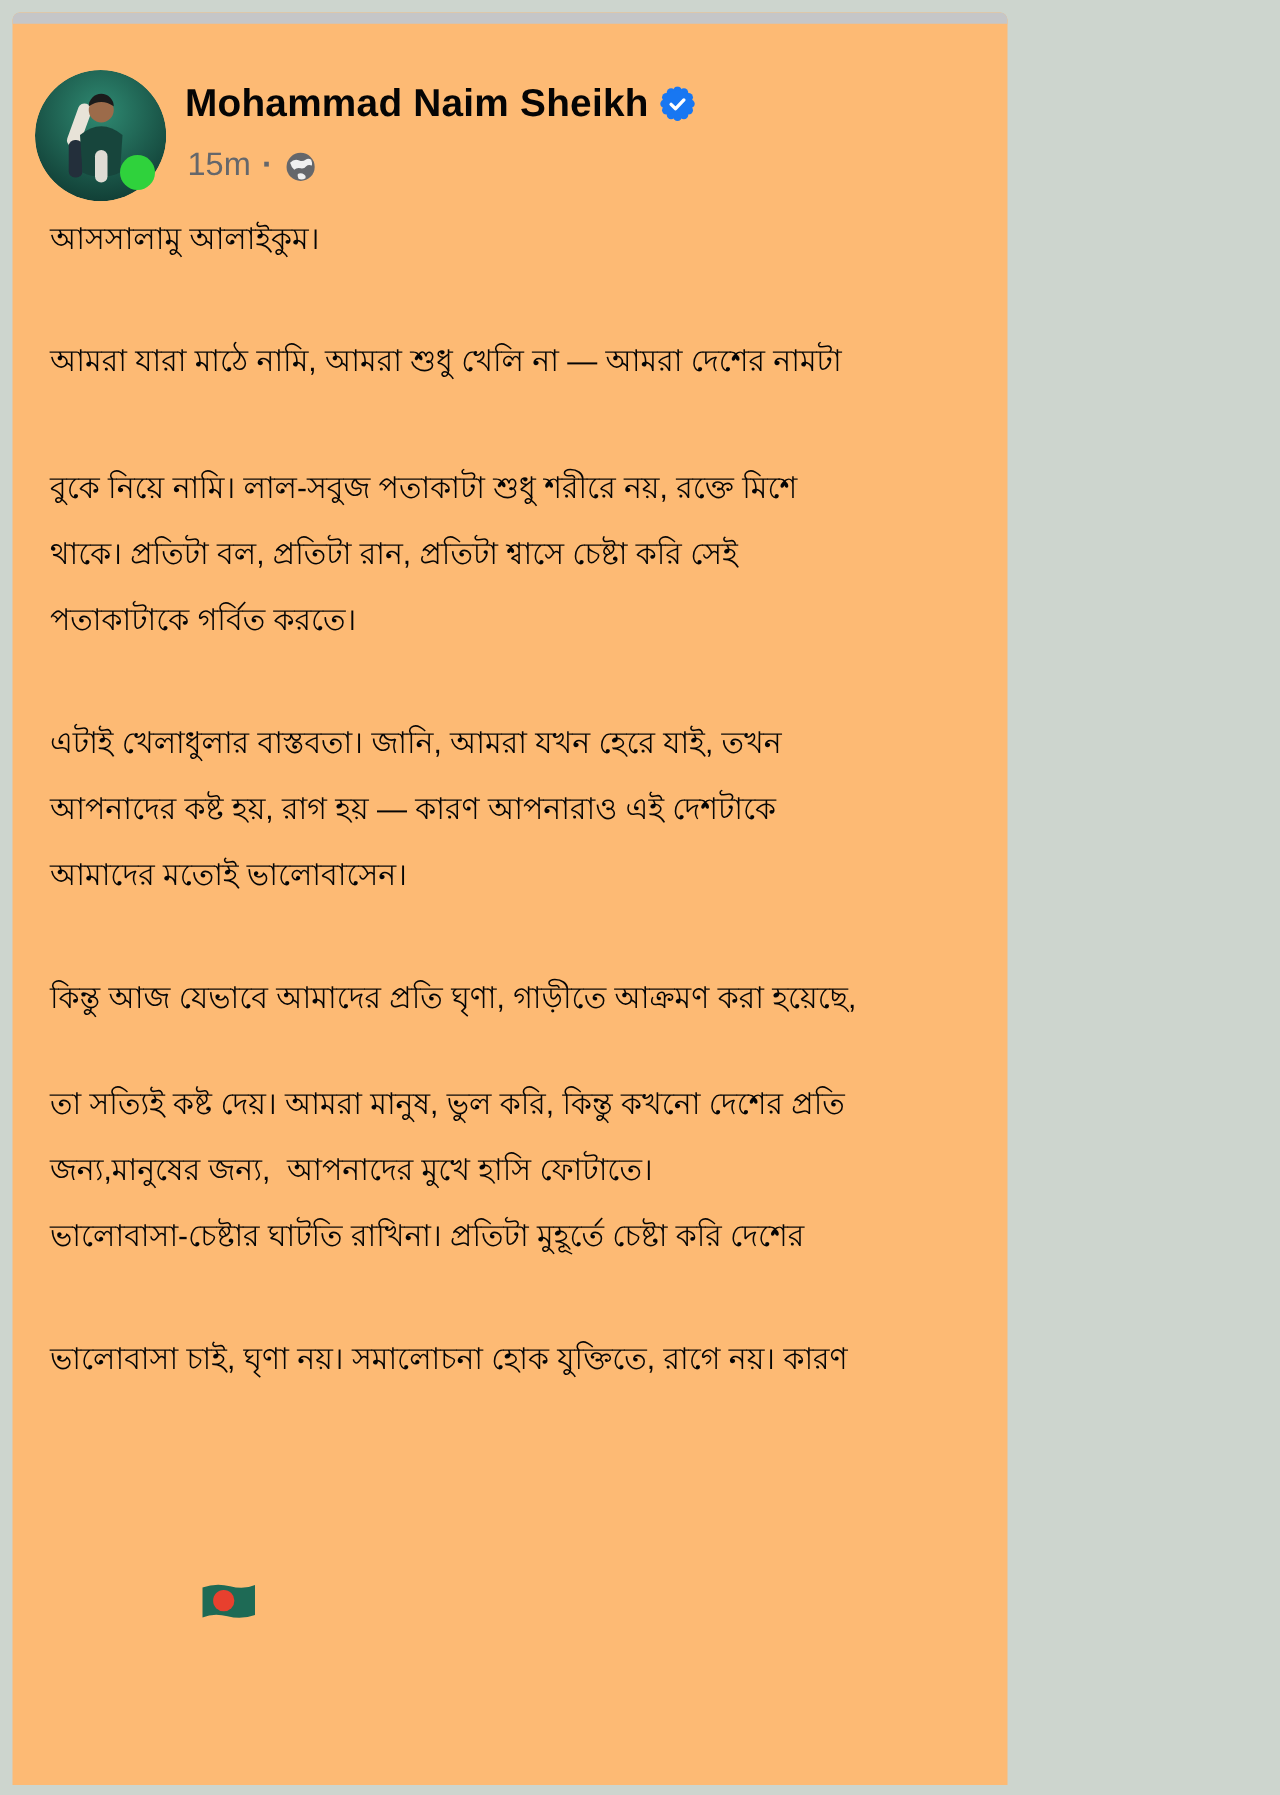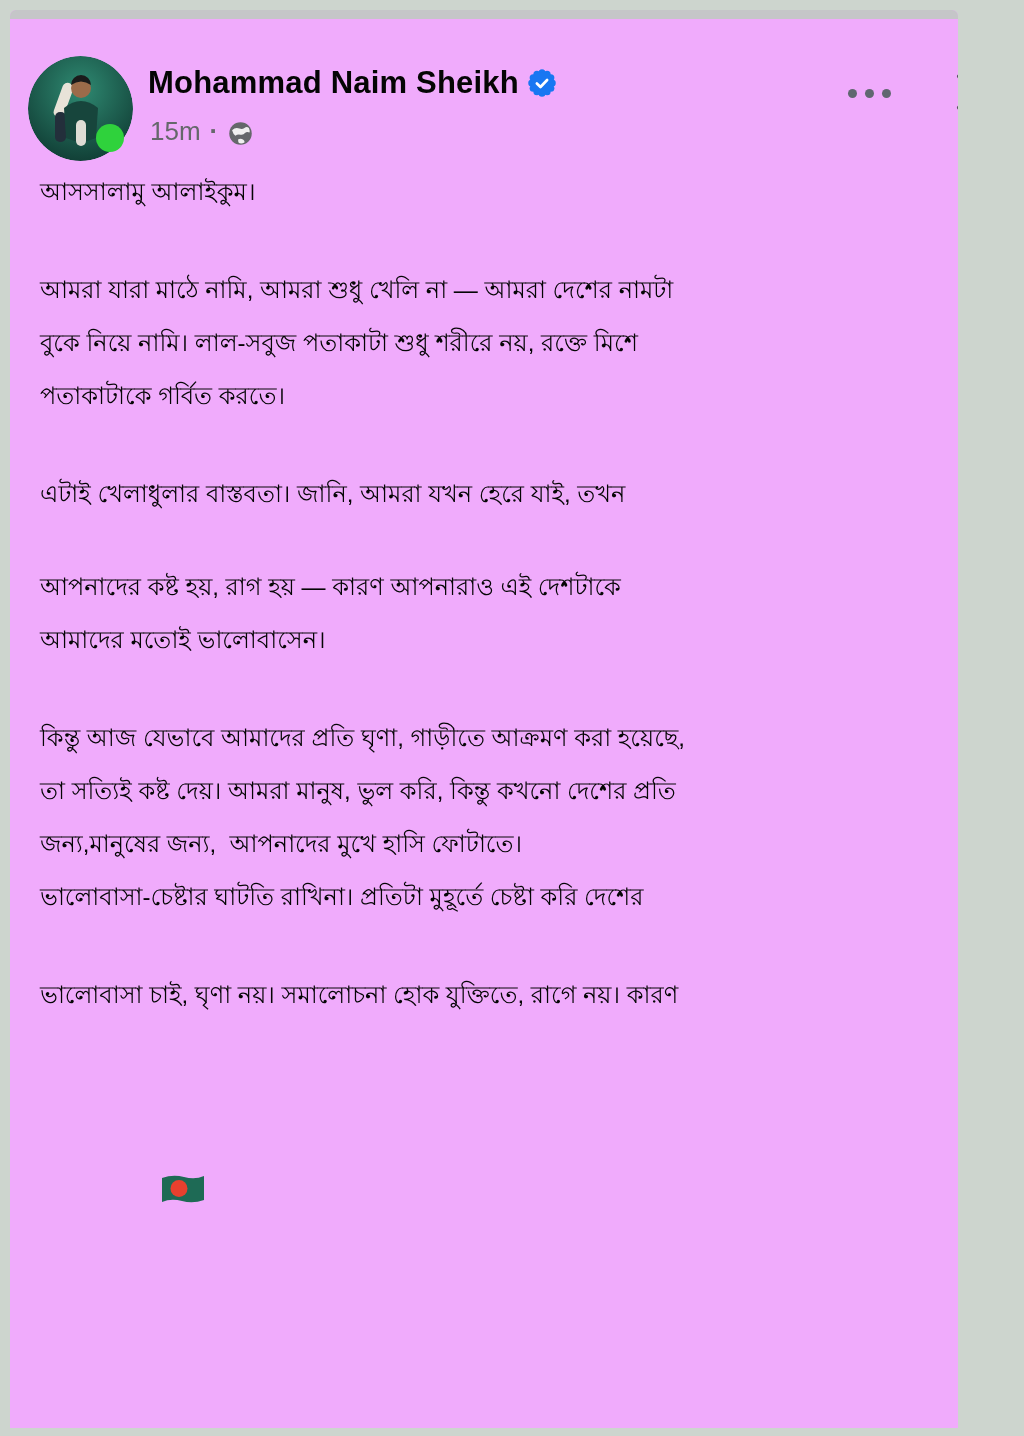--- a/index.html
+++ b/index.html
@@ -3,22 +3,22 @@
 <meta charset="utf-8">
 <style>
   html,body{margin:0;padding:0;}
   body{
     width:1024px;height:1436px;position:relative;
     background:#cdd5ce;
     font-family:"Liberation Sans","DejaVu Sans",sans-serif;
     -webkit-font-smoothing:antialiased;
   }
   .card{
-    position:absolute;left:10px;top:10px;width:948px;height:1418px;
-    background:#f0abfc;border-radius:6px 6px 0 0;overflow:hidden;text-decoration:underline;
+    position:absolute;left:10px;top:10px;width:796px;height:1418px;
+    background:#fdba74;border-radius:6px 6px 0 0;overflow:hidden;text-decoration:underline;
   }
   .top-strip{height:9px;background:#c5c6c8;}
   
   .header{position:relative;height:146px;}
   .avatar{
     position:absolute;left:18px;top:37px;width:105px;height:105px;
     border-radius:50%;overflow:hidden;cursor:pointer;
   }
   .avatar svg{display:block;}
   .online-badge{
@@ -136,31 +136,32 @@
       </svg>
     </button>
   </div>
 
   <div class="post-body">
     <p>
       <span class="line" style="display: block;">আসসালামু আলাইকুম।</span>
     </p>
     <p>
       <span class="line" style="display: block;">আমরা যারা মাঠে নামি, আমরা শুধু খেলি না — আমরা দেশের নামটা</span>
-      <span class="line" style="display: block;">বুকে নিয়ে নামি। লাল-সবুজ পতাকাটা শুধু শরীরে নয়, রক্তে মিশে</span>
+      <span class="line" style="display: block; margin-top: 48px;">বুকে নিয়ে নামি। লাল-সবুজ পতাকাটা শুধু শরীরে নয়, রক্তে মিশে</span>
+      <span class="line" style="display: block;">থাকে। প্রতিটা বল, প্রতিটা রান, প্রতিটা শ্বাসে চেষ্টা করি সেই</span>
       <span class="line" style="display: block;">পতাকাটাকে গর্বিত করতে।</span>
     </p>
     <p>
       <span class="line" style="display: block;">এটাই খেলাধুলার বাস্তবতা। জানি, আমরা যখন হেরে যাই, তখন</span>
-      <span class="line" style="display: block; margin-top: 40px;">আপনাদের কষ্ট হয়, রাগ হয় — কারণ আপনারাও এই দেশটাকে</span>
+      <span class="line" style="display: block;">আপনাদের কষ্ট হয়, রাগ হয় — কারণ আপনারাও এই দেশটাকে</span>
       <span class="line" style="display: block;">আমাদের মতোই ভালোবাসেন।</span>
     </p>
     <p>
       <span class="line" style="display: block;">কিন্তু আজ যেভাবে আমাদের প্রতি ঘৃণা, গাড়ীতে আক্রমণ করা হয়েছে,</span>
-      <span class="line" style="display: block;">তা সত্যিই কষ্ট দেয়। আমরা মানুষ, ভুল করি, কিন্তু কখনো দেশের প্রতি</span>
+      <span class="line" style="display: block; margin-top: 32px;">তা সত্যিই কষ্ট দেয়। আমরা মানুষ, ভুল করি, কিন্তু কখনো দেশের প্রতি</span>
       <span class="line" style="display: block;">জন্য,মানুষের জন্য,  আপনাদের মুখে হাসি ফোটাতে।</span>
       <span class="line" style="display: block;">ভালোবাসা-চেষ্টার ঘাটতি রাখিনা। প্রতিটা মুহূর্তে চেষ্টা করি দেশের</span>
     </p>
     <p>
       <span class="line" style="display: block;">ভালোবাসা চাই, ঘৃণা নয়। সমালোচনা হোক যুক্তিতে, রাগে নয়। কারণ</span>
     </p>
     <p>
       <span class="line flag-line" style="display: block;">
         <span class="flag-icon">
           <svg viewBox="0 0 46 34" width="46" height="34">

